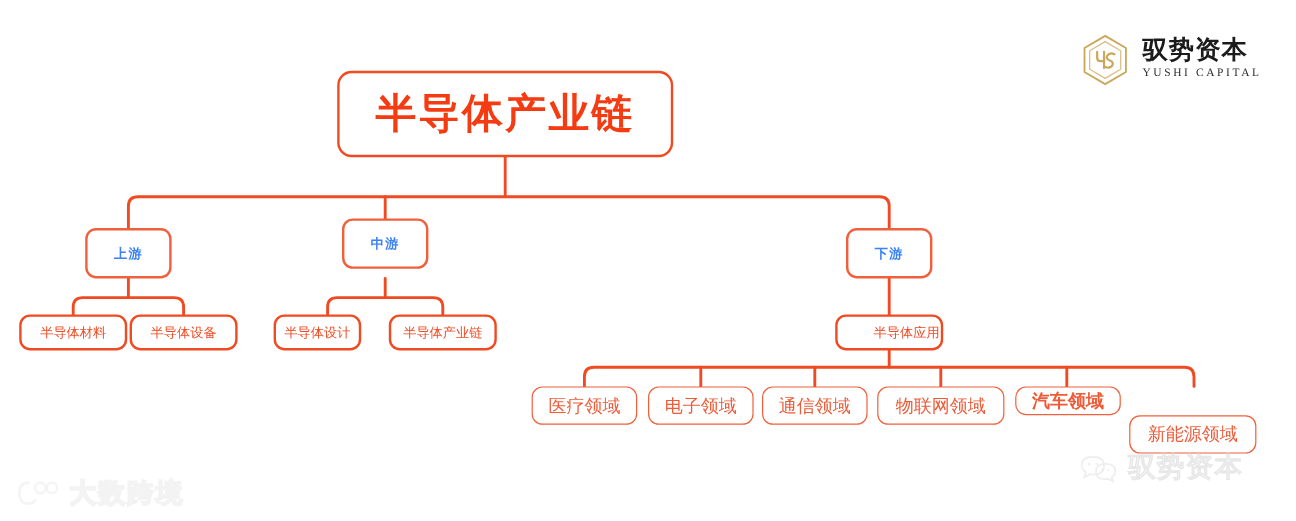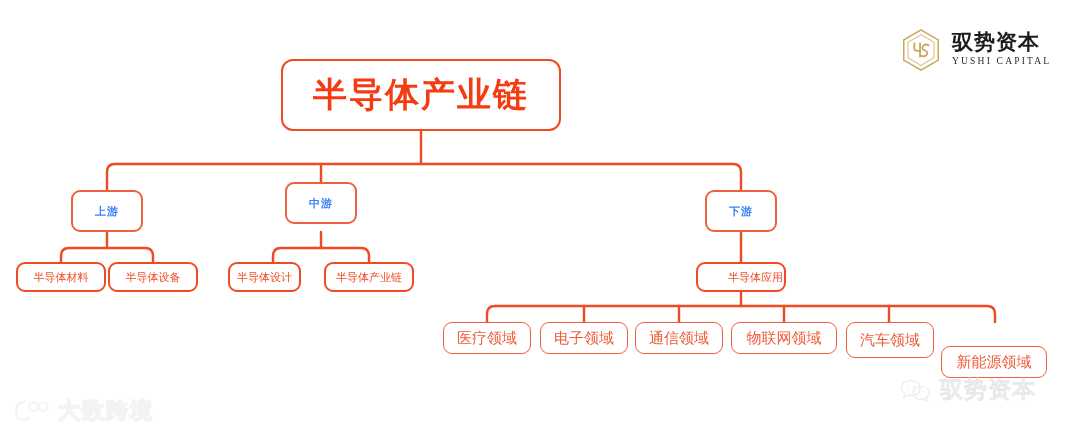--- a/index.html
+++ b/index.html
@@ -235,21 +235,21 @@
   </div>
 
   <div class="node node-leaf" style="left:635px; top:322px; width:88px; height:32px;">
     <span>通信领域</span>
   </div>
 
   <div class="node node-leaf" style="left:731px; top:322px; width:106px; height:32px;">
     <span>物联网领域</span>
   </div>
 
-  <div class="node node-leaf" style="left:846px; top:322px; width:88px; height:36px;">
+  <div class="node node-leaf" style="left:846px; top:322px; width:88px; height:24px;font-weight:bold;">
     <span>汽车领域</span>
   </div>
 
   <div class="node node-leaf" style="left:941px; top:322px; width:106px; height:32px;margin-top:24px;">
     <span>新能源领域</span>
   </div>
 
   <div class="brand-logo">
     <svg class="brand-mark" viewBox="0 0 48 48" xmlns="http://www.w3.org/2000/svg">
       <polygon points="24,3 42,13.5 42,34.5 24,45 6,34.5 6,13.5" fill="none" stroke="#C9A75B" stroke-width="1.6"></polygon>

